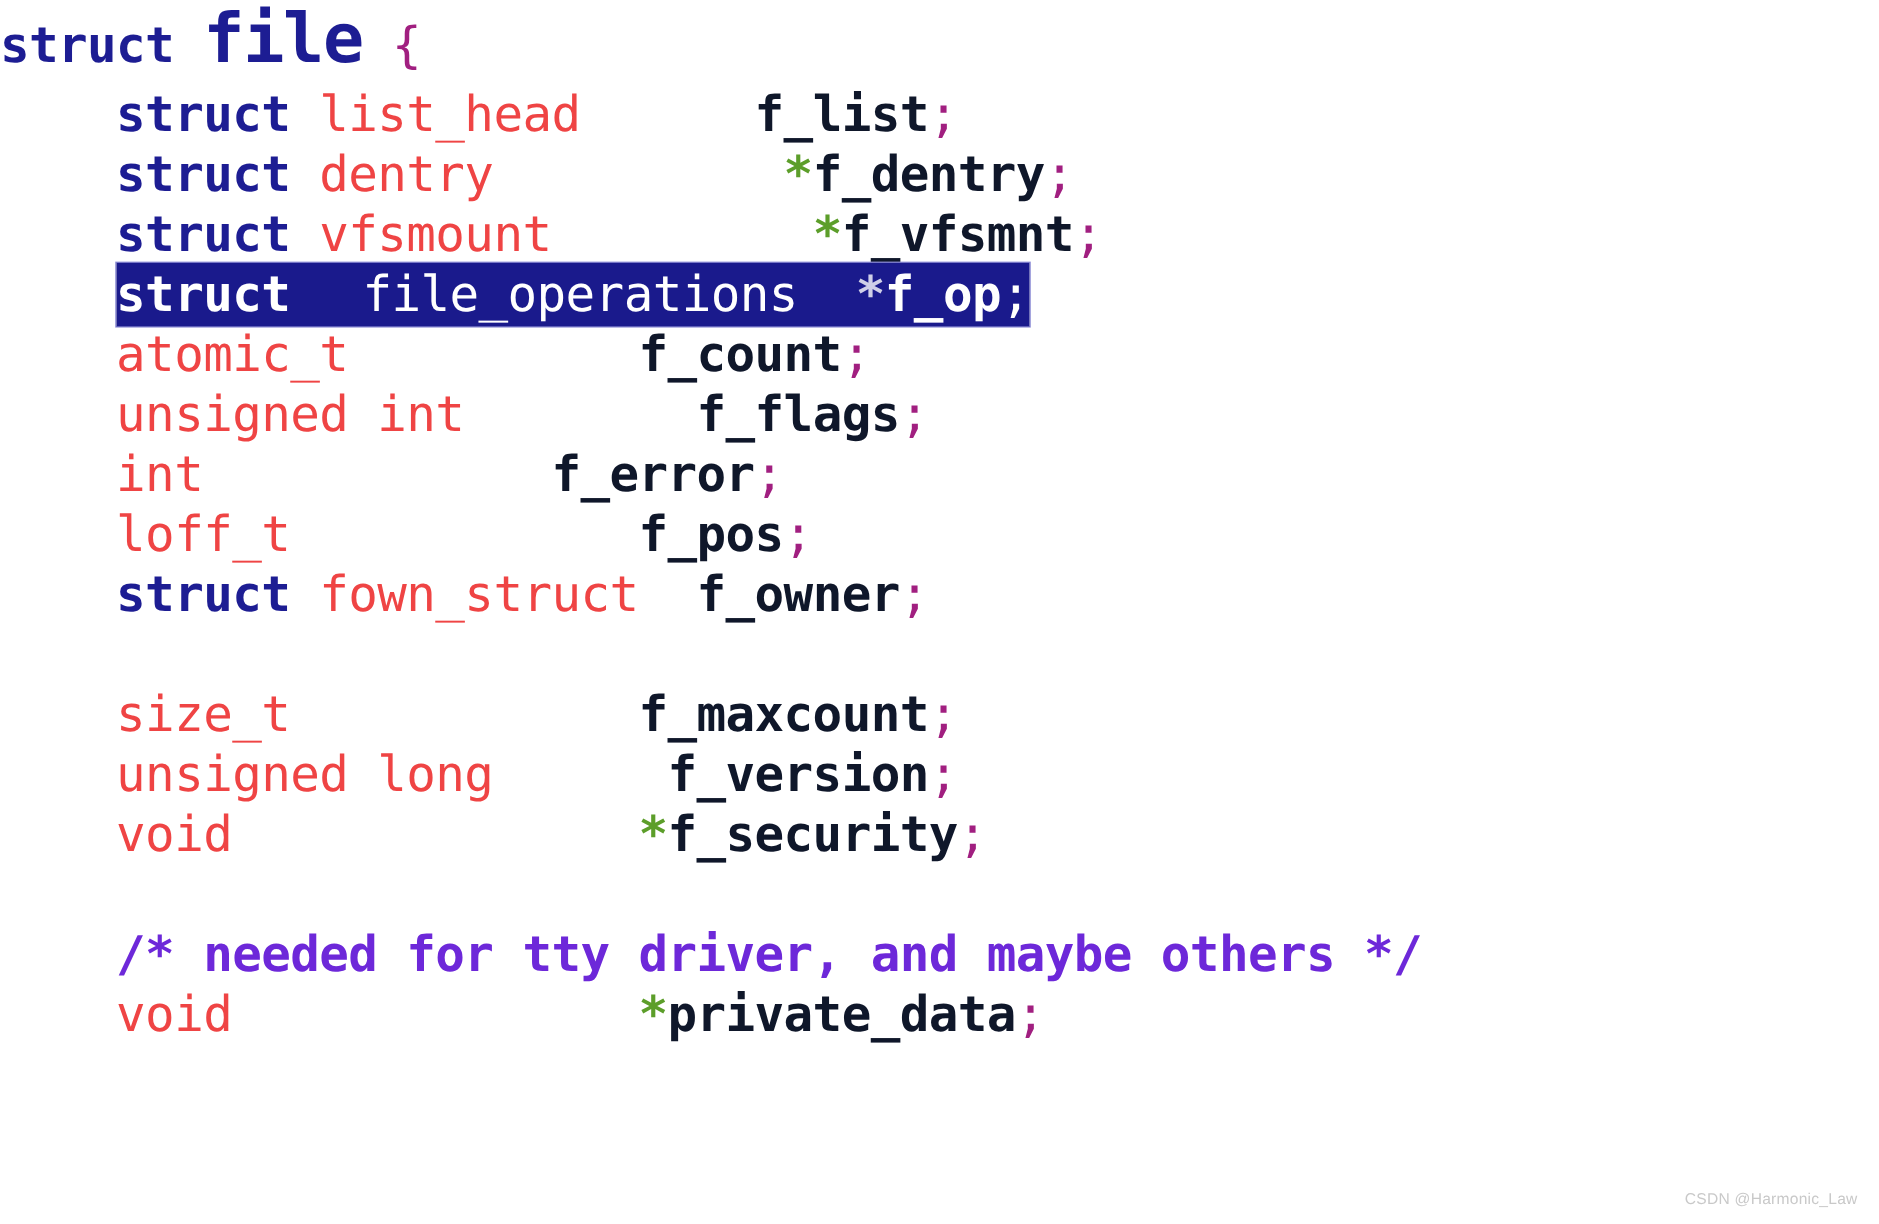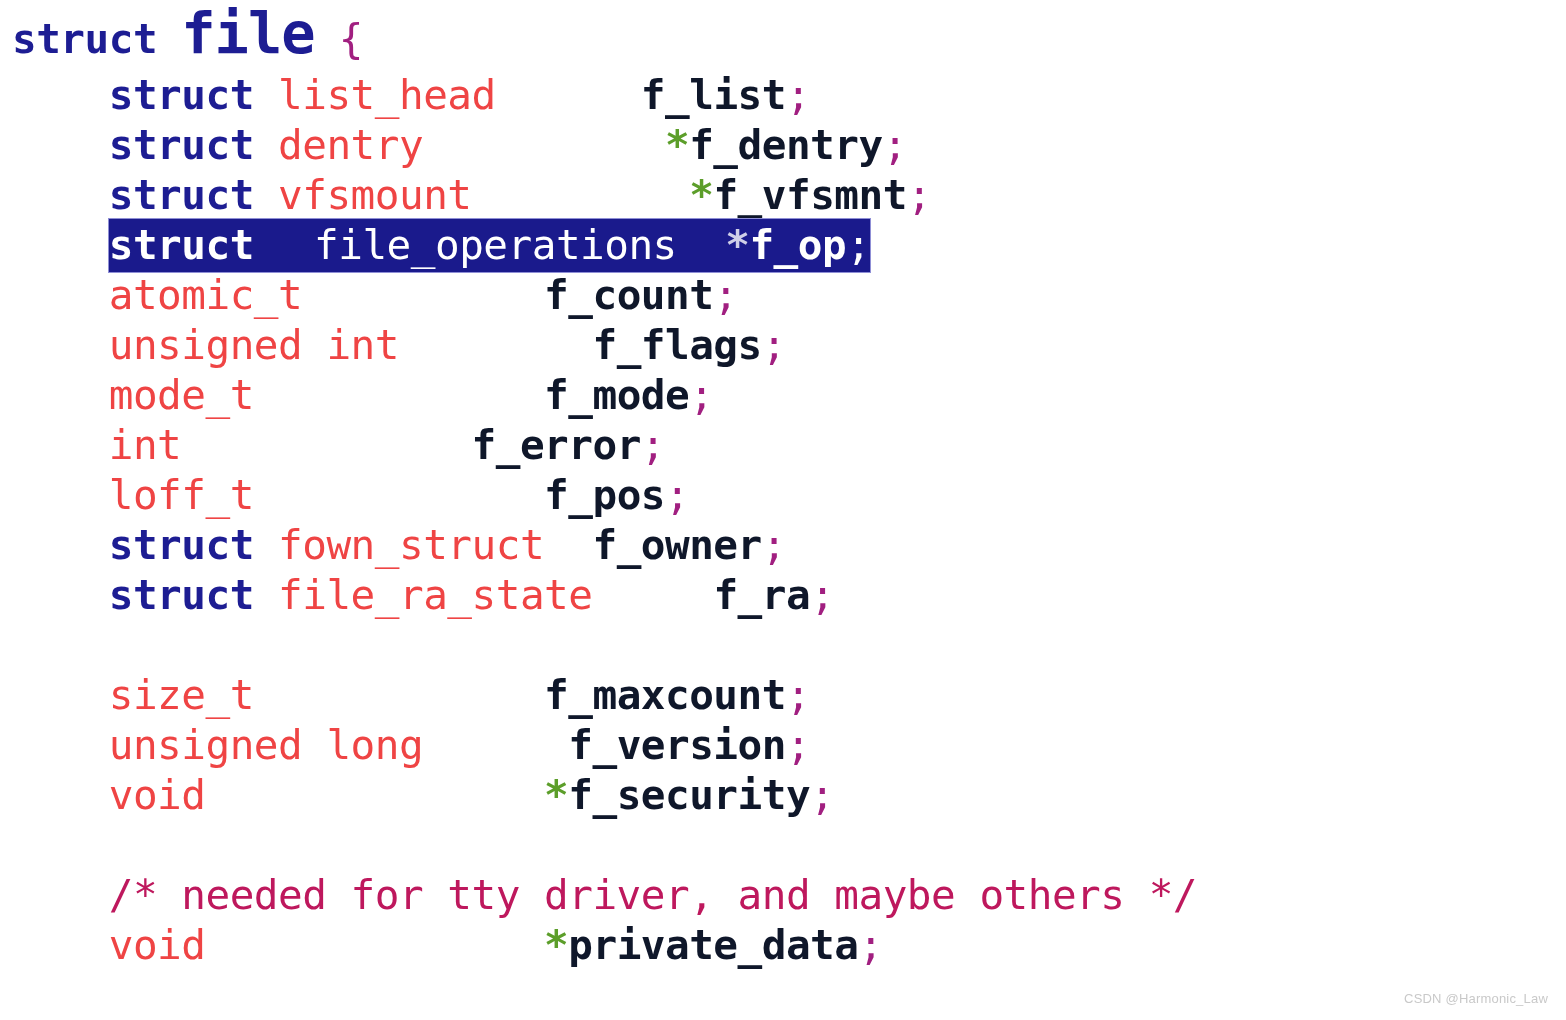--- a/index.html
+++ b/index.html
@@ -17,21 +17,21 @@
 
   #code-surface {
     position: relative;
     width: 1566px;
     height: 1020px;
     background: #ffffff;
   }
 
   .code-block {
     position: absolute;
-    left: 12px;
+    left: 0px;
     top: 0px;
     width: 1450px;
   }
 
   .code-line {
     height: 50px;
     line-height: 50px;
     white-space: pre;
     font-size: 41px;
     letter-spacing: -0.5px;
@@ -65,22 +65,22 @@
   }
   .tok-star {
     color: #5c9e2a;
     font-weight: bold;
   }
   .tok-punct {
     color: #a11f80;
     font-weight: normal;
   }
   .tok-comment {
-    color: #be185d;
-    font-weight: normal;
+    color: #6d28d9;
+    font-weight: bold;
   }
   .tok-big {
     font-size: 57px;
     font-weight: bold;
     color: #1d1d93;
     letter-spacing: -1px;
   }
 
   
   .code-line.is-highlighted {
@@ -131,30 +131,28 @@
     <div class="code-line"><span>    </span><span class="tok-kw">struct</span><span> </span><span class="tok-type">dentry</span><span>          </span><span class="tok-star">*</span><span class="tok-id">f_dentry</span><span class="tok-punct">;</span></div>
 
     <div class="code-line"><span>    </span><span class="tok-kw">struct</span><span> </span><span class="tok-type">vfsmount</span><span>         </span><span class="tok-star">*</span><span class="tok-id">f_vfsmnt</span><span class="tok-punct">;</span></div>
 
     <div class="code-line is-highlighted"><span>    </span><span class="hl-wrap"><span class="tok-kw">struct</span><span> </span><span class="tok-type">file_operations</span><span>  </span><span class="tok-star">*</span><span class="tok-id">f_op</span><span class="tok-punct">;</span></span></div>
 
     <div class="code-line"><span>    </span><span class="tok-type">atomic_t</span><span>          </span><span class="tok-id">f_count</span><span class="tok-punct">;</span></div>
 
     <div class="code-line"><span>    </span><span class="tok-type">unsigned int</span><span>        </span><span class="tok-id">f_flags</span><span class="tok-punct">;</span></div>
 
-    <div class="code-line"><span>    </span><span class="tok-type">mode_t</span><span>            </span><span class="tok-id">f_mode</span><span class="tok-punct">;</span></div>
 
     <div class="code-line"><span>    </span><span class="tok-type">int</span><span>            </span><span class="tok-id">f_error</span><span class="tok-punct">;</span></div>
 
     <div class="code-line"><span>    </span><span class="tok-type">loff_t</span><span>            </span><span class="tok-id">f_pos</span><span class="tok-punct">;</span></div>
 
     <div class="code-line"><span>    </span><span class="tok-kw">struct</span><span> </span><span class="tok-type">fown_struct</span><span>  </span><span class="tok-id">f_owner</span><span class="tok-punct">;</span></div>
 
 
-    <div class="code-line"><span>    </span><span class="tok-kw">struct</span><span> </span><span class="tok-type">file_ra_state</span><span>     </span><span class="tok-id">f_ra</span><span class="tok-punct">;</span></div>
 
     <div class="code-line line-blank"><span></span></div>
 
     <div class="code-line"><span>    </span><span class="tok-type">size_t</span><span>            </span><span class="tok-id">f_maxcount</span><span class="tok-punct">;</span></div>
 
     <div class="code-line"><span>    </span><span class="tok-type">unsigned long</span><span>      </span><span class="tok-id">f_version</span><span class="tok-punct">;</span></div>
 
     <div class="code-line"><span>    </span><span class="tok-type">void</span><span>              </span><span class="tok-star">*</span><span class="tok-id">f_security</span><span class="tok-punct">;</span></div>
 
     <div class="code-line line-blank"><span></span></div>

